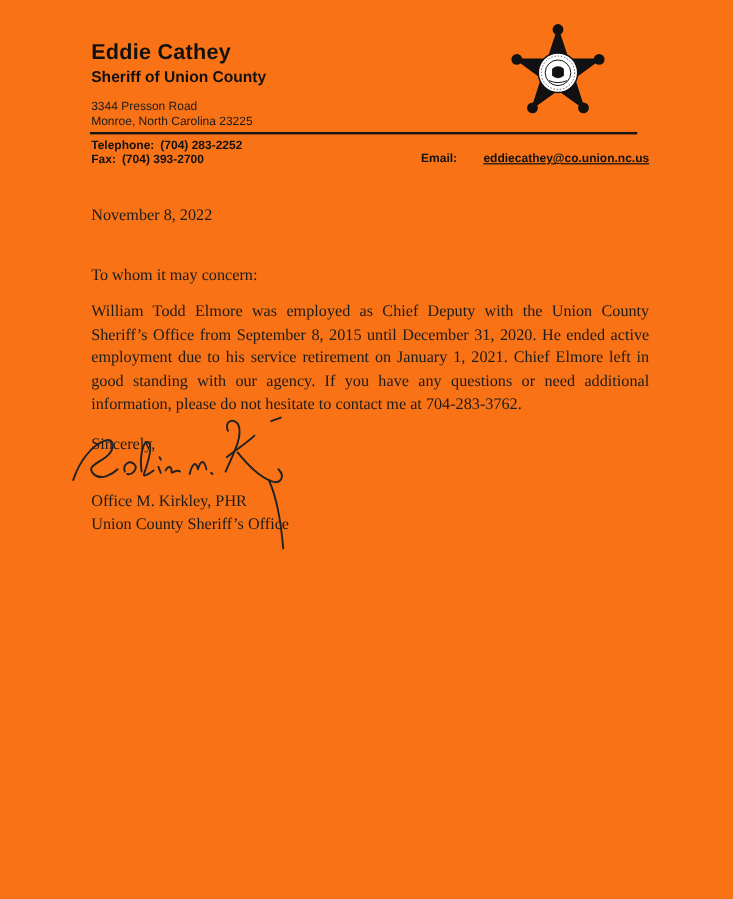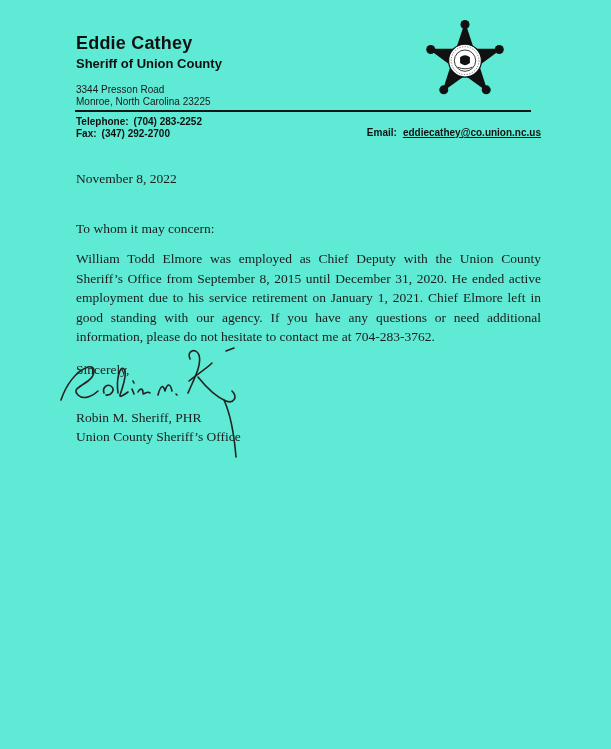--- a/index.html
+++ b/index.html
@@ -3,21 +3,21 @@
 <meta charset="utf-8">
 <style>
   * { margin: 0; padding: 0; box-sizing: border-box; }
   html, body { background: #e8e8e8; }
   body { font-family: "Liberation Serif", serif; }
 
   .page {
     position: relative;
     width: 611px;
     height: 749px;
-    background: #5eead4;
+    background: #f97316;
     margin: 0 auto;
     overflow: hidden;
     color: #1c1c1c;
   }
 
   
   .header-name {
     position: absolute; left: 76px; top: 33px;
     font-family: "Liberation Sans", sans-serif;
     font-size: 18px; font-weight: bold; color: #111;
@@ -46,21 +46,21 @@
   .badge {
     position: absolute; left: 424px; top: 13px;
     width: 82px; height: 92px;
   }
   .email-line {
     position: absolute; right: 70px; top: 127px;
     font-family: "Liberation Sans", sans-serif;
     font-size: 10px; font-weight: bold; color: #111;
   }
   .email-line a {
-    color: #111; margin-left: 6px;
+    color: #111; margin-left: 22px;
   }
 
   
   .date      { position: absolute; left: 76px; top: 171px; font-size: 13.5px; }
   .salutation{ position: absolute; left: 76px; top: 221px; font-size: 13.5px; }
   .body-par  {
     position: absolute; left: 76px; top: 249px; width: 465px;
     font-size: 13.5px; line-height: 19.5px;
     text-align: justify;
   }
@@ -94,21 +94,21 @@
     <div>Monroe, North Carolina 23225</div>
   </div>
 
   <div class="rule"></div>
 
   <div class="phones">
     <div>
       <span class="lbl">Telephone:</span><span>(704) 283-2252</span>
     </div>
     <div>
-      <span class="lbl">Fax:</span><span>(347) 292-2700</span>
+      <span class="lbl">Fax:</span><span>(704) 393-2700</span>
     </div>
   </div>
 
   <div class="badge">
     <svg viewBox="0 0 100 100" width="82" height="92" aria-hidden="true">
 
       <polygon points="50,8 60,38.2 91.8,38.4 66.2,57.3 75.9,87.6 50,69 24.1,87.6 33.8,57.3 8.2,38.4 40,38.2" fill="#111" stroke="#111" stroke-width="2" stroke-linejoin="round"></polygon>
 
       <circle cx="50" cy="8" r="5.5" fill="#111"></circle>
       <circle cx="91.8" cy="38.4" r="5.5" fill="#111"></circle>
@@ -151,17 +151,17 @@
     <path d="M132 14 C128 6 138 2 141 10 C144 20 136 34 130 48"></path>
     <path d="M131 36 C138 30 148 24 154 18"></path>
     <path d="M140 32 C148 42 158 52 168 56 C176 59 180 52 174 46"></path>
 
     <path d="M166 55 C172 68 176 88 178 112"></path>
 
     <path d="M168 6 L176 3"></path>
   </svg>
 
   <div class="sig-block">
-    <div>Robin M. Sheriff, PHR</div>
+    <div>Office M. Kirkley, PHR</div>
     <div>Union County Sheriff’s Office</div>
   </div>
 
 </div>
 
 </body></html>

